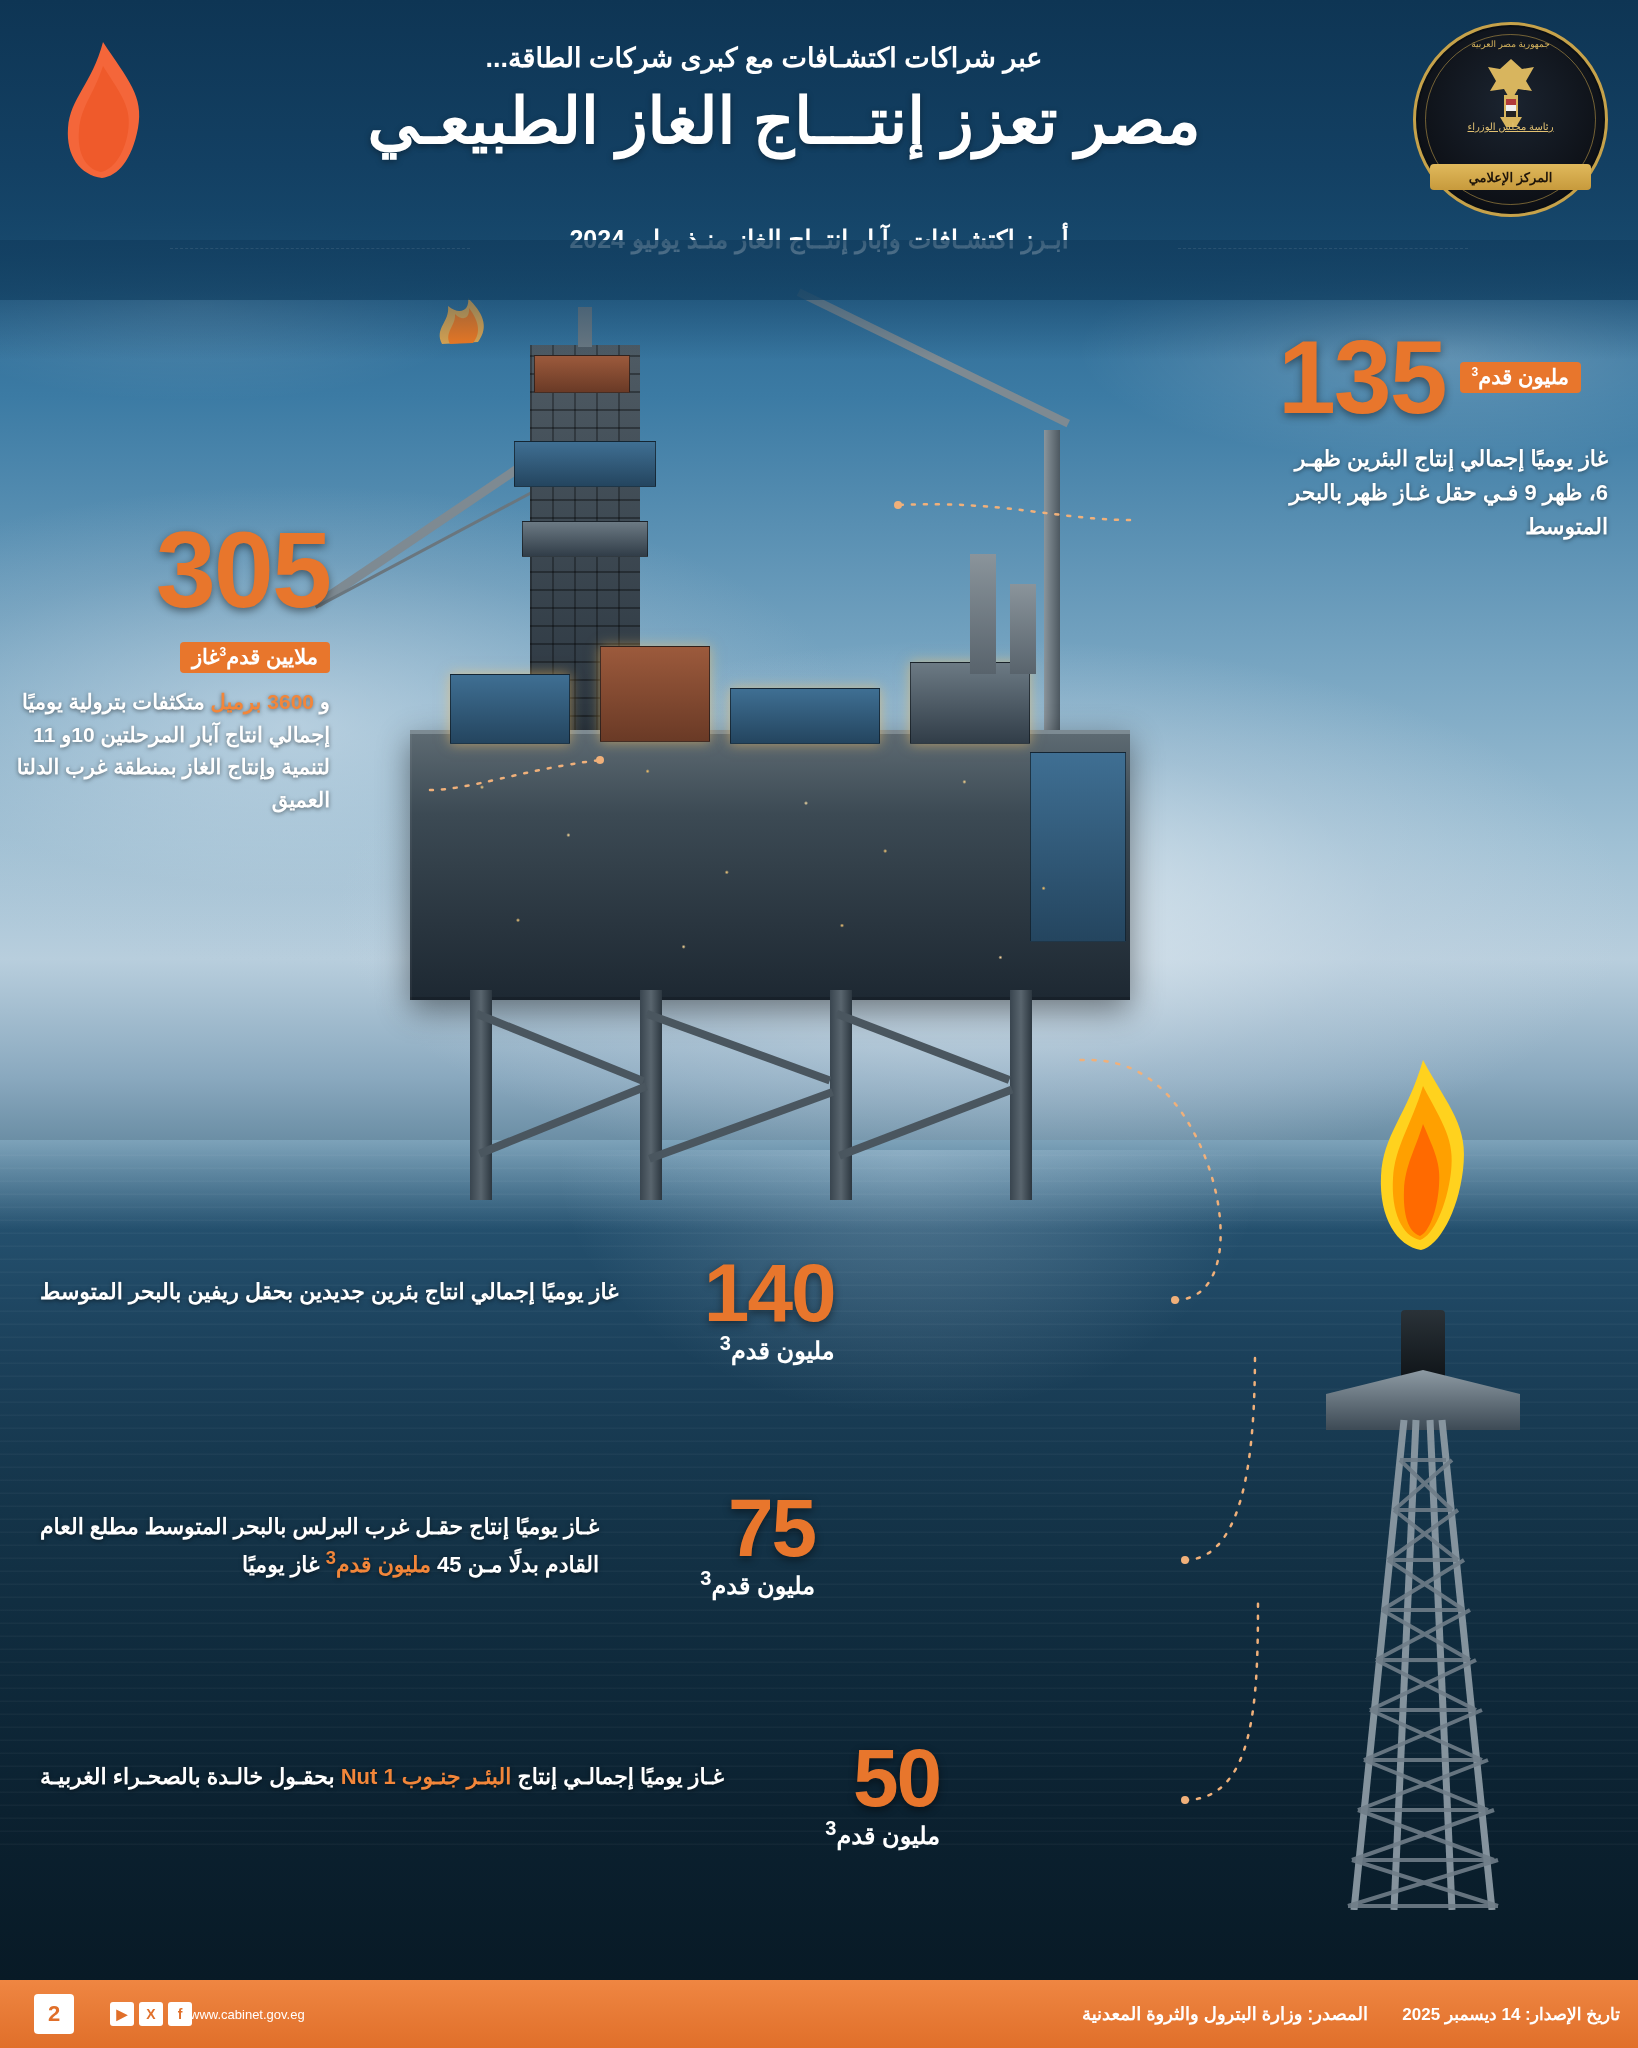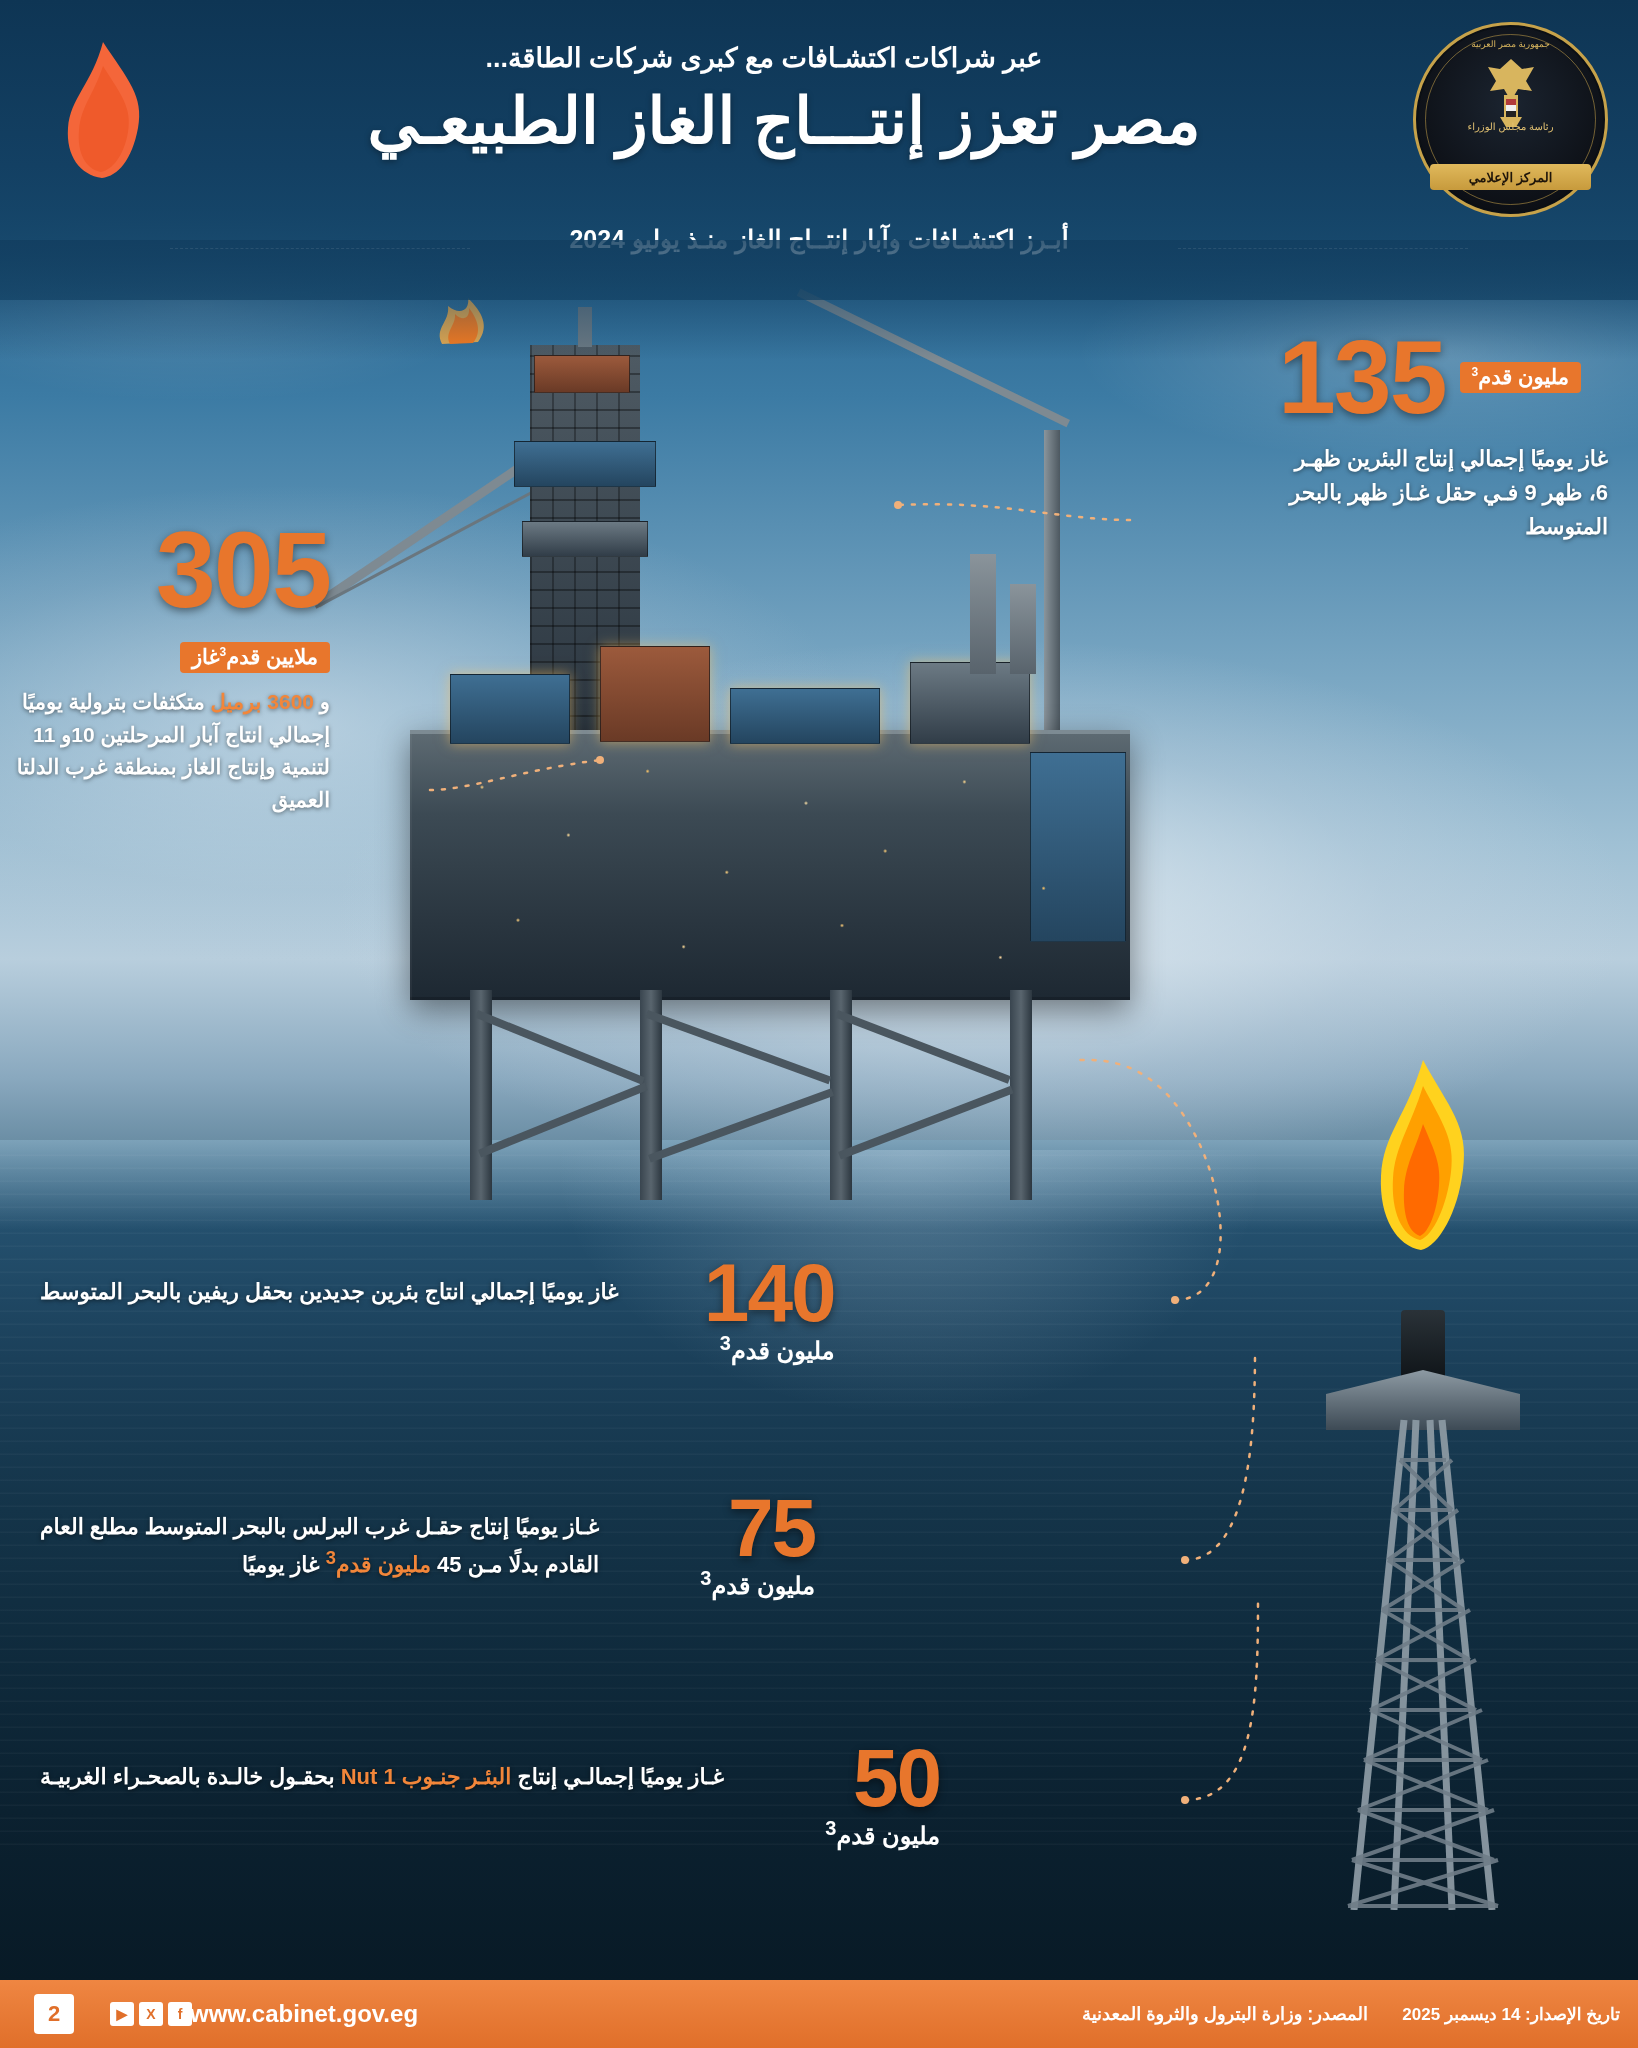--- a/index.html
+++ b/index.html
@@ -70,21 +70,21 @@
   .logo-ring-text{
     position:absolute; inset:9px; border-radius:50%;
     border:1px solid rgba(198,162,74,0.55);
   }
   .logo-top-text{
     position:absolute; top:14px; left:0; right:0; text-align:center;
     font-size:9px; color:#d8b55e; letter-spacing:.5px;
   }
   .logo-mid-text{
     position:absolute; top:96px; left:0; right:0; text-align:center;
-    font-size:10px; color:#e3c272;
+    font-size:10px; color:#e3c272;text-decoration:underline;
   }
   .logo-eagle{
     position:absolute; left:50%; top:30px; transform:translateX(-50%);
     width:58px; height:74px;
   }
   .logo-band{
     position:absolute; left:14px; right:14px; bottom:24px; height:26px;
     background: linear-gradient(180deg,#e0b95c,#c79a3c);
     border-radius:4px;
     display:flex; align-items:center; justify-content:center;
@@ -275,21 +275,21 @@
   .f-date{
     position:absolute; right:18px; top:50%; transform:translateY(-50%);
     color:#fff; font-size:17px; font-weight:bold;
   }
   .f-source{
     position:absolute; right:270px; top:50%; transform:translateY(-50%);
     color:#fff; font-size:18px; font-weight:bold;
   }
   .f-site{
     position:absolute; left:190px; top:50%; transform:translateY(-50%);
-    color:#fff; font-size:24px; font-weight:bold; direction:ltr;
+    color:#fff; font-size:13px; font-weight:normal; direction:ltr;
   }
   .f-social{
     position:absolute; left:110px; top:50%; transform:translateY(-50%);
     display:flex; gap:5px;
   }
   .f-social span{
     width:24px; height:24px; border-radius:3px; background:#fff; color:#e06f2a;
     font-size:14px; font-weight:bold; display:flex; align-items:center; justify-content:center;
   }
   .f-page{

